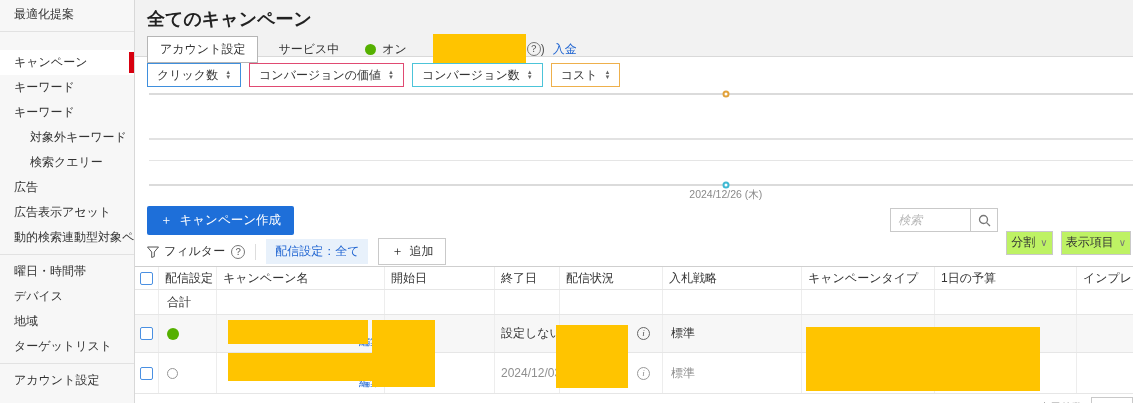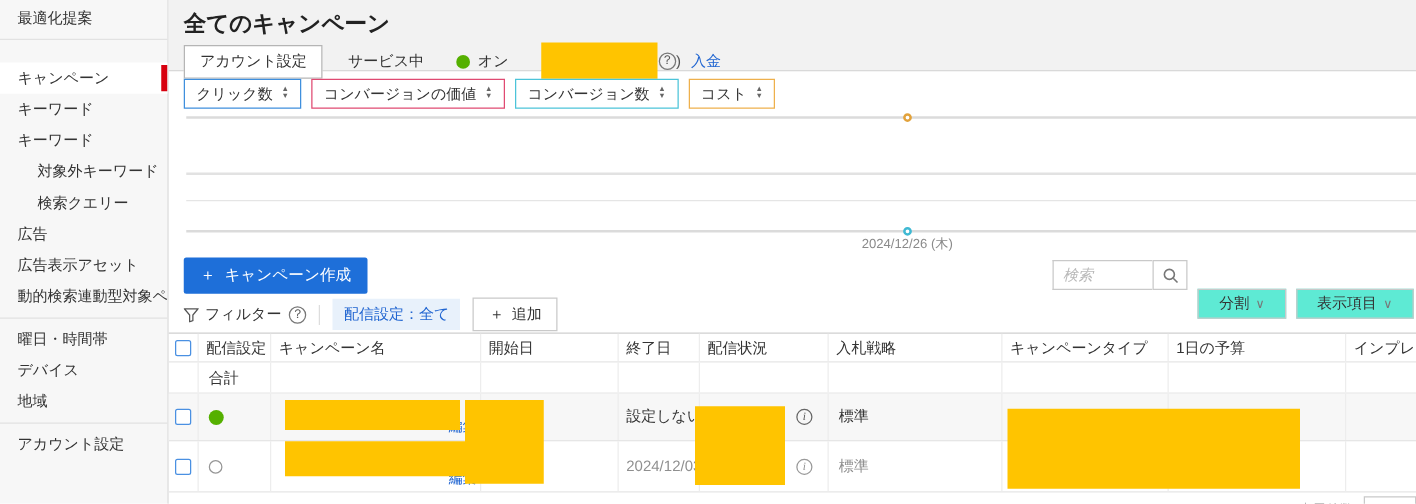--- a/index.html
+++ b/index.html
@@ -51,22 +51,22 @@
   .mk-conv { border:2px solid #3fb9d3; top:92px; }
   .chart-date { position:absolute; top:95px; left:59.2%; transform:translateX(-50%); font-size:10.5px; color:#8a8a8a; white-space:nowrap; }
 
   .action-row { display:flex; align-items:center; height:34px; padding:0 12px; }
   .btn-primary { background:#1e6fd9; color:#fff; border:none; border-radius:2px; font-size:12.5px;
     padding:6px 13px; display:flex; align-items:center; gap:7px; cursor:pointer; }
   .right-tools { margin-left:auto; display:flex; align-items:center; margin-right:-10px; }
   .search-input { width:80px; height:24px; border:1px solid #c9c9c9; border-right:none; padding:0 7px; font-size:12px; color:#4d7c0f; outline:none;font-style:italic; }
   .search-input::placeholder { color:#b8b8b8; }
   .search-btn { width:28px; height:24px; border:1px solid #c9c9c9; background:#fff; display:flex; align-items:center; justify-content:center; cursor:pointer; padding:0; }
-  .tool-btn { height:24px; border:1px solid #c9c9c9; background:#5eead4; font-size:12px; color:#333;
-    display:flex; align-items:center; gap:5px; padding:0 16px; margin-left:8px; cursor:pointer; white-space:nowrap;margin-top:45px; }
+  .tool-btn { height:24px; border:1px solid #c9c9c9; background:#bef264; font-size:12px; color:#333;
+    display:flex; align-items:center; gap:5px; padding:0 4px; margin-left:8px; cursor:pointer; white-space:nowrap;margin-top:45px; }
   .chev { color:#777; font-size:10px; }
 
   .filter-row { display:flex; align-items:center; height:30px; padding-left:12px; border-bottom:1px solid #cfcfcf; }
   .funnel { margin-right:5px; display:flex; }
   .filter-label { margin-right:5px; }
   .vsep { width:1px; height:16px; background:#ddd; margin:0 10px; }
   .chip { background:#e8f1fb; color:#2065d1; padding:4px 9px; font-size:12px; cursor:pointer; }
   .btn-add { border:1px solid #c9c9c9; background:#fff; font-size:12px; color:#333; padding:4px 12px;
     margin-left:10px; display:flex; gap:6px; align-items:center; cursor:pointer; }
 
@@ -120,20 +120,21 @@
     <div class="side-item"><span>キーワード</span></div>
     <div class="side-item indent"><span>対象外キーワード</span></div>
     <div class="side-item indent"><span>検索クエリー</span></div>
     <div class="side-item"><span>広告</span></div>
     <div class="side-item"><span>広告表示アセット</span></div>
     <div class="side-item"><span>動的検索連動型対象ページ</span></div>
     <div class="side-div"></div>
     <div class="side-item"><span>曜日・時間帯</span></div>
     <div class="side-item"><span>デバイス</span></div>
     <div class="side-item"><span>地域</span></div>
+    <div class="side-item"><span>ターゲットリスト</span></div>
     <div class="side-div"></div>
     <div class="side-item"><span>アカウント設定</span></div>
   </nav>
 
   <div class="main">
 
     <div class="topband">
       <div class="page-title">全てのキャンペーン</div>
       <div class="acct-row">
         <button class="btn-acct">アカウント設定</button>

